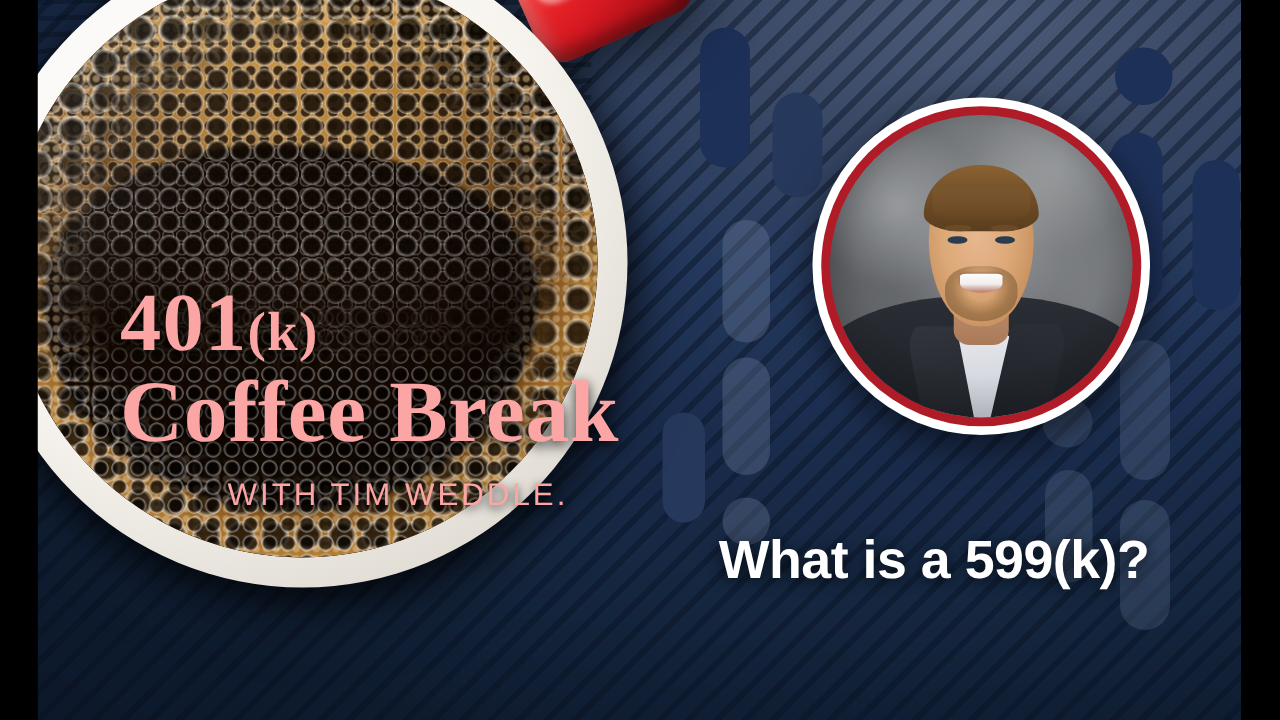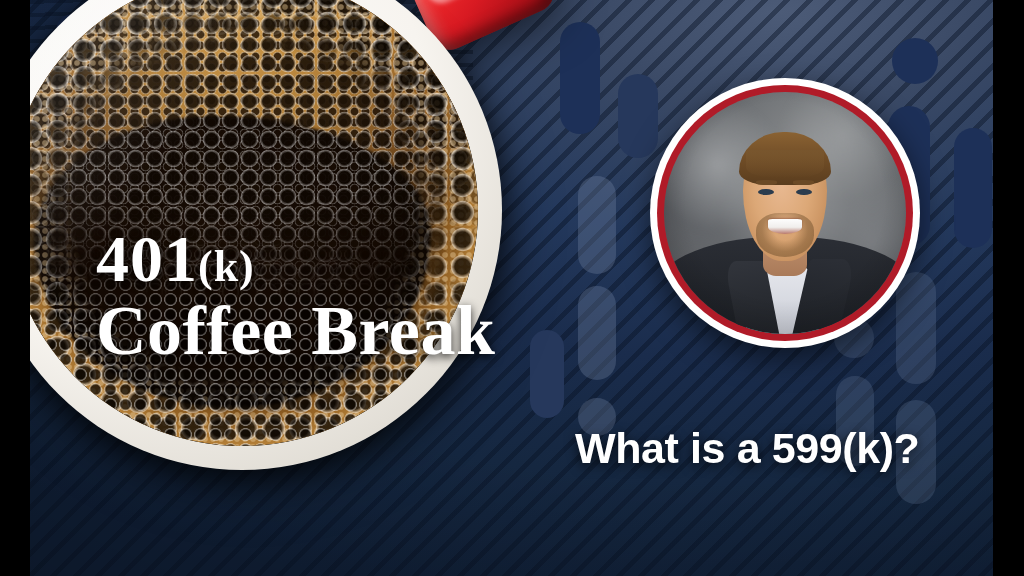--- a/index.html
+++ b/index.html
@@ -258,21 +258,21 @@
     border-radius:40% 40% 50% 50%;
   }
   .portrait-shade{
     position:absolute;inset:0;border-radius:50%;
     background:radial-gradient(circle at 50% 45%, rgba(0,0,0,0) 55%, rgba(0,0,0,.28) 100%);
   }
 
   
   .title-block{
     position:absolute;left:66px;top:228px;z-index:40;
-    color:#ffffff;
+    color:#fca5a5;
   }
   .t-401{
     font-family:"Liberation Serif", serif;
     font-weight:700;
     font-size:66px;
     line-height:0.94;
     letter-spacing:1px;
     text-shadow:0 3px 10px rgba(0,0,0,.8);
     white-space:nowrap;
   }
@@ -377,20 +377,21 @@
           <div class="beard"></div>
           <div class="smile"></div>
           <div class="portrait-shade"></div>
         </div>
       </div>
     </div>
 
     <div class="title-block">
       <div class="t-401"><span>401</span><span class="k">(k)</span></div>
       <div class="t-coffee">Coffee Break</div>
+      <div class="t-with">WITH TIM WEDDLE.</div>
     </div>
 
     <div class="headline">What is a 599(k)?</div>
 
   </div>
 
   <div class="letterbox left"></div>
   <div class="letterbox right"></div>
 
 </div>

